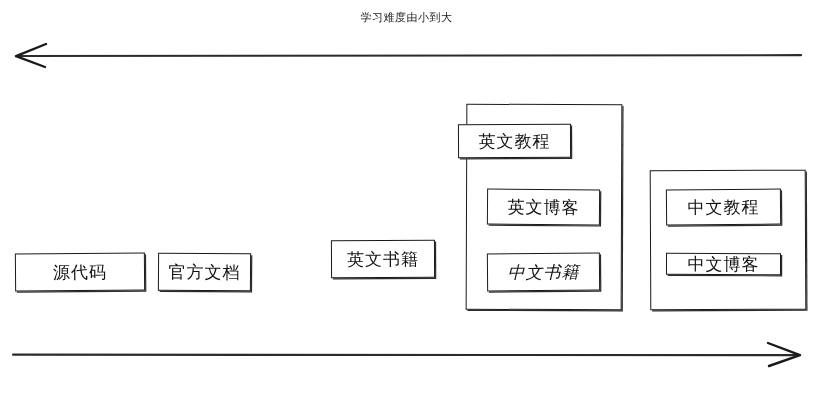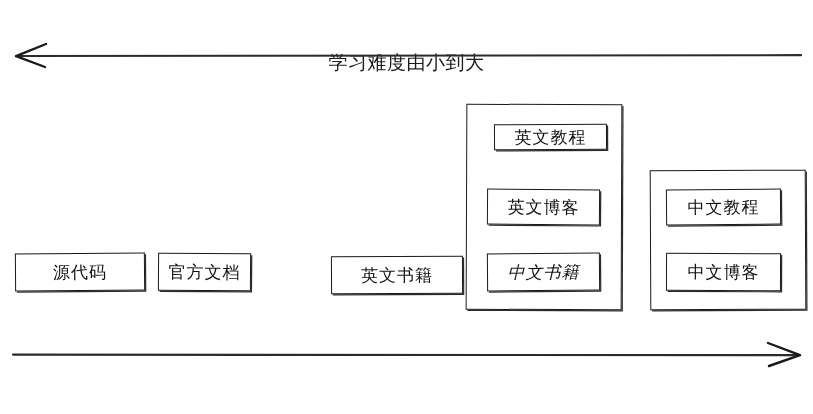--- a/index.html
+++ b/index.html
@@ -12,26 +12,25 @@
   }
   #canvas {
     position: relative;
     width: 813px;
     height: 414px;
     background: #ffffff;
     overflow: hidden;
   }
   .axis-label {
     position: absolute;
-    font-size: 19px;
+    font-size: 11px;
     color: #1a1a1a;
     white-space: nowrap;
     letter-spacing: 0.5px;
     text-align: center;
-    margin-top: 40px;
   }
   #label-top {
     left: 0; right: 0;
     top: 10px;
     width: 813px;
   }
   .arrow-svg {
     position: absolute;
     left: 0;
     pointer-events: none;
@@ -79,43 +78,43 @@
   </svg>
 
   <div class="node-box skew-a" style="left:15px; top:253px; width:130px; height:38px;">
     <span>源代码</span>
   </div>
 
   <div class="node-box skew-b" style="left:158px; top:253px; width:93px; height:38px;">
     <span>官方文档</span>
   </div>
 
-  <div class="node-box skew-c" style="left:331px; top:256px; width:132px; height:38px;">
+  <div class="node-box skew-c" style="left:331px; top:240px; width:104px; height:38px;">
     <span>英文书籍</span>
   </div>
 
   <div class="group-box skew-d" style="left:466px; top:104px; width:156px; height:206px;">
   </div>
 
-  <div class="node-box skew-c" style="left:494px; top:124px; width:113px; height:26px;">
+  <div class="node-box skew-c" style="left:458px; top:124px; width:113px; height:34px;">
     <span>英文教程</span>
   </div>
 
   <div class="node-box skew-b" style="left:487px; top:189px; width:113px; height:36px;">
     <span>英文博客</span>
   </div>
 
   <div class="node-box skew-a" style="left:487px; top:253px; width:113px; height:38px;font-style:italic;">
     <span>中文书籍</span>
   </div>
 
   <div class="group-box skew-c" style="left:650px; top:170px; width:156px; height:140px;">
   </div>
 
   <div class="node-box skew-a" style="left:666px; top:189px; width:115px; height:36px;text-align:center;">
     <span>中文教程</span>
   </div>
 
-  <div class="node-box skew-d" style="left:666px; top:253px; width:115px; height:38px;">
+  <div class="node-box skew-d" style="left:666px; top:253px; width:115px; height:22px;">
     <span>中文博客</span>
   </div>
 
 </div>
 
 </body></html>

